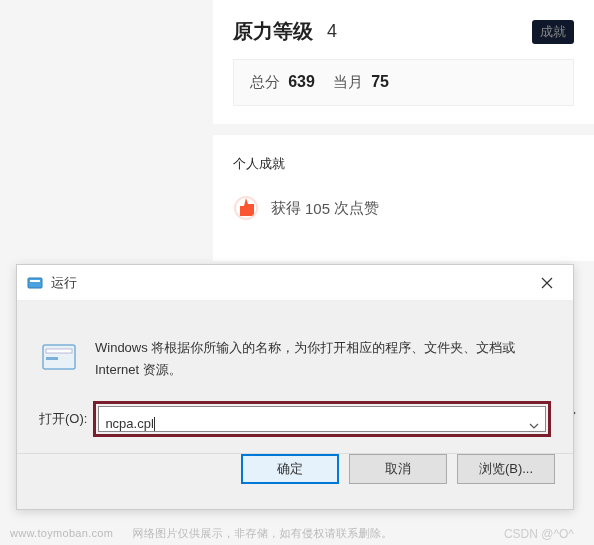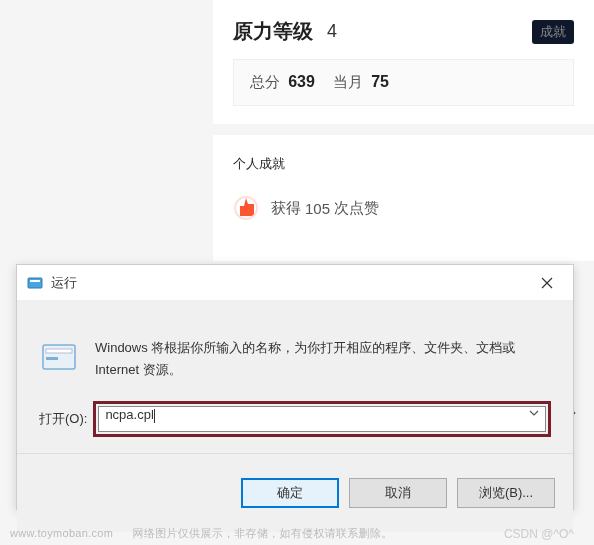--- a/index.html
+++ b/index.html
@@ -167,21 +167,21 @@
       white-space: nowrap;
     }
     .run-input-wrap {
       flex: 1;
       border: 3px solid #7a1e2e;
       padding: 2px;
     }
     .run-combo {
       width: 100%;
       display: flex;
-      align-items: flex-start;
+      align-items: flex-end;
       background: #fff;
       border: 1px solid #888;
       height: 26px;
       padding: 0 6px;
     }
     .run-combo-text {
       flex: 1;
       font-size: 13px;
       color: #333;
       border: none;
@@ -196,21 +196,21 @@
       display: inline-block;
       width: 1px;
       height: 14px;
       background: #333;
       vertical-align: middle;
       margin-left: 0px;
     }
     .run-buttons {
       background: #f0f0f0;
       border-top: 1px solid #ddd;
-      padding: 24px 18px;
+      padding: 0 18px;
       display: flex;
       justify-content: flex-end;
       gap: 10px;
     }
     .run-btn {
       min-width: 98px;
       height: 30px;
       background: #e1e1e1;
       border: 1px solid #aaa;
       font-size: 13px;

